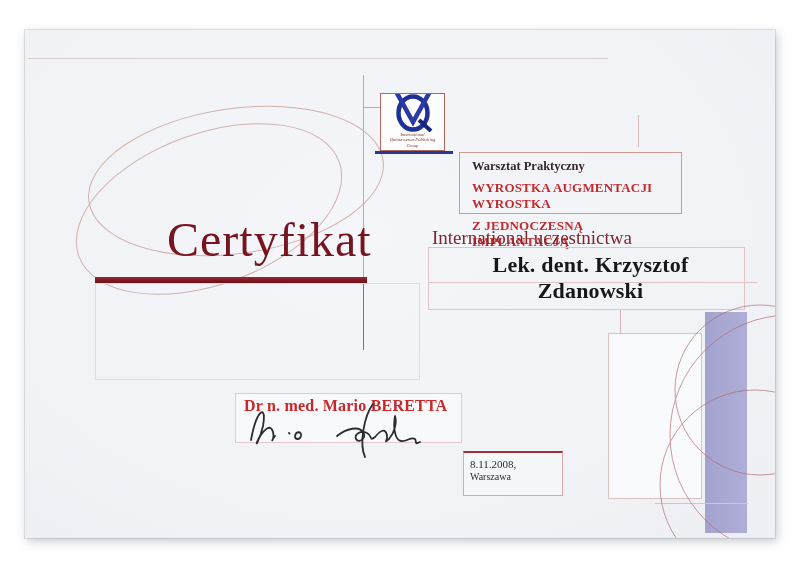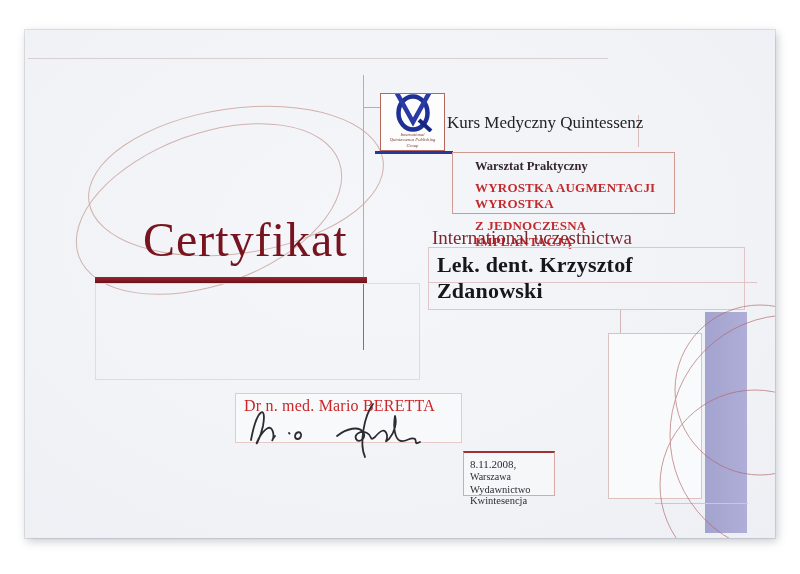--- a/index.html
+++ b/index.html
@@ -13,47 +13,47 @@
   .abs{position:absolute;}
 
   
   .hline{height:1px;background:#d5c8c8;}
   .vline{width:1px;background:#c3a2a2;}
 
   
   .ellipse{border:1px solid #c59b92;border-radius:50%;opacity:.75;}
 
   
-  .cert-title{font-size:48px;color:#77141f;letter-spacing:1px;line-height:1;}
+  .cert-title{font-size:48px;color:#77141f;letter-spacing:1px;line-height:1;margin-left:24px;}
 
   .bar{background:linear-gradient(to bottom,#952730,#6e0f18);}
 
   .faint-box{border:1px solid #e6d9d9;}
 
   
   .logo-box{width:63px;height:56px;background:#fdfdfe;border:1px solid #b4685c;
             display:flex;flex-direction:column;align-items:center;}
   .logo-caption{font-size:4.6px;line-height:1.15;font-style:italic;color:#7c352b;text-align:center;}
   .blue-rule{background:#27379c;}
 
   .course-line{font-size:17px;color:#23222a;}
 
-  .workshop-box{border:1px solid #cf9a92;padding:6px 10px 4px 22px;box-sizing:border-box;}
+  .workshop-box{border:1px solid #cf9a92;padding:6px 10px 4px 12px;box-sizing:border-box;margin-left:7px;}
   .workshop-label{font-size:12.5px;font-weight:bold;color:#35262c;margin:0 0 6px 0;}
   .workshop-red{font-size:13px;font-weight:bold;color:#c22b2e;margin:0 0 6px 0;letter-spacing:.2px;}
 
   .confirm-line{font-size:19px;color:#7c262f;}
 
   .name-box{border:1px solid #e0c4c6;box-sizing:border-box;}
-  .name-text{font-size:22px;font-weight:bold;color:#17161a;letter-spacing:.2px;}
+  .name-text{font-size:22px;font-weight:bold;color:#17161a;letter-spacing:.2px;text-align:center;}
   .divider{height:1px;background:#dfc3c5;}
 
   .sig-box{border:1px solid #e7c9c9;background:rgba(253,253,255,.55);box-sizing:border-box;
            padding:3px 0 0 8px;}
-  .presenter{font-size:16px;font-weight:normal;color:#c9272a;letter-spacing:.2px;}
+  .presenter{font-size:16px;font-weight:bold;color:#c9272a;letter-spacing:.2px;}
 
   .date-box{border:1px solid #d9a9a9;border-top:2px solid #a03034;background:rgba(250,250,252,.6);
             box-sizing:border-box;padding:5px 6px;}
   .date-line1{font-size:11px;color:#2c2b30;}
   .date-city{font-size:10px;}
   .date-line2{font-size:10.5px;color:#2c2b30;margin-top:2px;}
 
   .white-box{background:#f9fafc;border:1px solid #ddc1c1;}
   .purple-rect{background:#a8a8d2;background:linear-gradient(to right,#a3a3cf,#aeaed8);}
 
@@ -83,21 +83,20 @@
         <path d="M28,26 L40,37" fill="none" stroke="#16257e" stroke-width="4"></path>
       </svg>
       <div class="logo-caption">
         <div>International</div>
         <div>Quintessence Publishing</div>
         <div>Group</div>
       </div>
     </div>
     <div class="abs blue-rule" style="left:350px;top:121px;width:78px;height:2.5px;"></div>
 
-    <div class="abs course-line" style="left:422px;top:83px;">Kurs Medyczny Quintessenz</div>
 
     <div class="abs workshop-box" style="left:427px;top:122px;width:223px;height:62px;">
       <div class="workshop-label">Warsztat Praktyczny</div>
       <div class="workshop-red">WYROSTKA AUGMENTACJI WYROSTKA</div>
       <div class="workshop-red">Z JEDNOCZESNĄ IMPLANTACJĄ</div>
     </div>
 
     <div class="abs cert-title" style="left:118px;top:186px;">Certyfikat</div>
 
     <div class="abs bar" style="left:70px;top:247px;width:272px;height:6px;"></div>
@@ -128,22 +127,21 @@
     <svg class="abs" style="left:212px;top:372px;" width="240" height="58" viewBox="0 0 240 58">
       <g fill="none" stroke="#2b2b30" stroke-width="1.8" stroke-linecap="round" stroke-linejoin="round">
         <path d="M14,38 C20,6 30,2 26,24 C23,38 16,48 22,36 C28,26 34,22 36,30 C38,38 32,42 38,34"></path>
         <path d="M52,31 l0.6,0.6"></path>
         <path d="M58,34 c1,-5 7,-5 6,0 c-1,4 -6,4 -6,0"></path>
         <path d="M136,2 C127,14 122,42 128,55"></path>
         <path d="M100,34 C110,26 122,24 126,30 C130,36 122,42 119,37 C117,32 124,28 130,31 C136,34 132,40 138,35 C144,28 148,26 150,33 C151,38 146,42 152,37 C158,30 160,20 158,14 C156,26 158,38 164,39 C170,40 174,34 178,37 C180,40 177,43 183,40"></path>
       </g>
     </svg>
 
-    <div class="abs date-box" style="left:438px;top:421px;width:92px;height:45px;">
+    <div class="abs date-box" style="left:438px;top:421px;width:100px;height:45px;">
       <div class="date-line1">
         <span>8.11.2008,</span>
         <span class="date-city">Warszawa</span>
       </div>
-      <div class="date-line2">Wydawnictwo Kwintesencja</div>
     </div>
 
   </div>
 </div>
 
 </body></html>

